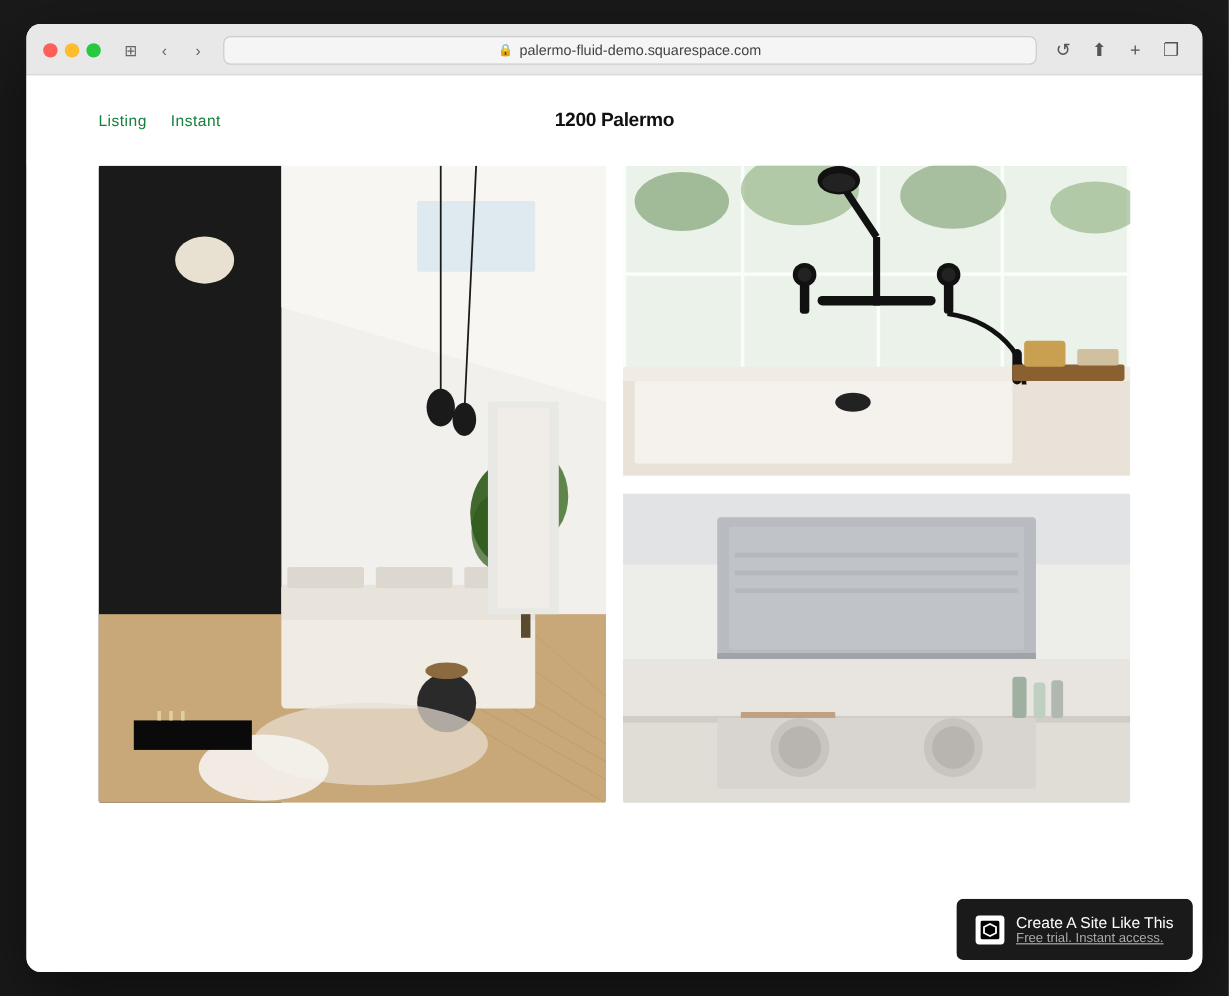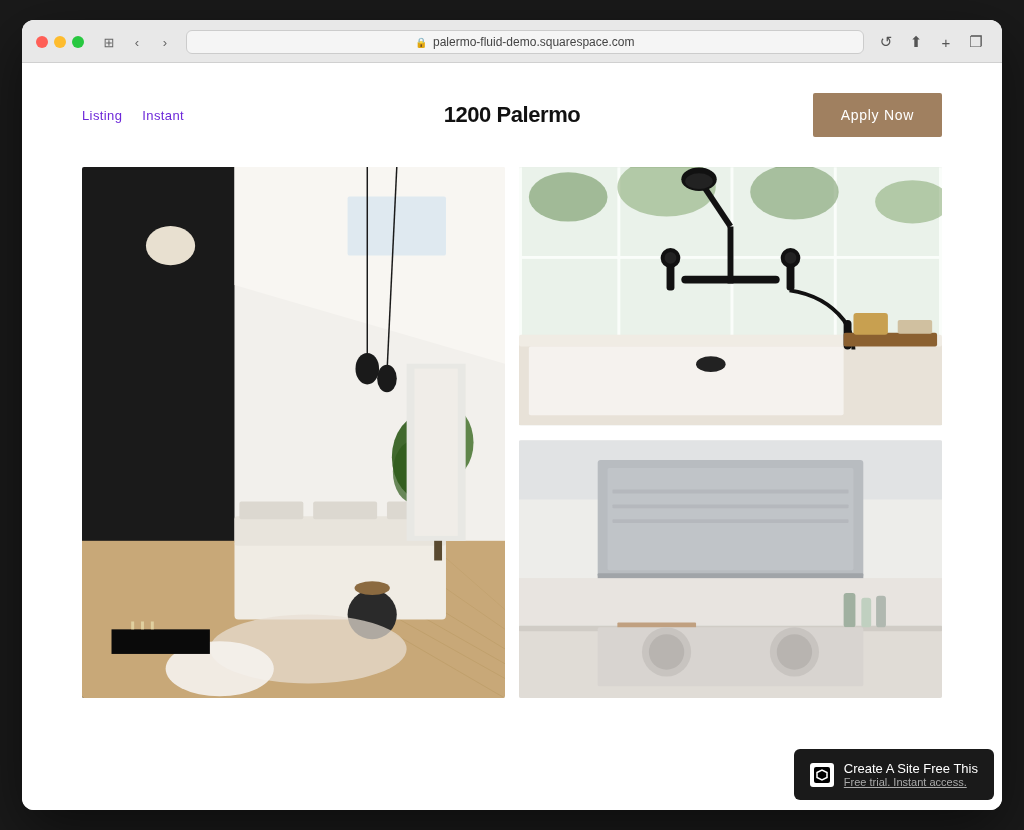--- a/index.html
+++ b/index.html
@@ -124,28 +124,28 @@
       background: #fff;
     }
 
     .site-nav {
       display: flex;
       gap: 20px;
     }
 
     .nav-link {
       font-size: 13px;
-      color: #6d28d9;
+      color: #15803d;
       text-decoration: none;
       letter-spacing: 0.03em;
       cursor: pointer;
     }
 
     .site-title {
-      font-size: 22px;
+      font-size: 16px;
       font-weight: 600;
       color: #111;
       letter-spacing: -0.02em;
       position: absolute;
       left: 50%;
       transform: translateX(-50%);
     }
 
     .apply-btn {
       background: #a08060;
@@ -252,21 +252,20 @@
   </div>
 
   <div class="page-content">
 
     <div class="site-header" style="position:relative;">
       <nav class="site-nav">
         <a class="nav-link">Listing</a>
         <a class="nav-link">Instant</a>
       </nav>
       <h1 class="site-title">1200 Palermo</h1>
-      <button class="apply-btn">Apply Now</button>
     </div>
 
     <div class="gallery-section">
 
       <div class="gallery-left gallery-img-placeholder">
         <svg viewBox="0 0 430 540" xmlns="http://www.w3.org/2000/svg" style="width:100%;height:100%;display:block;">
 
           <rect width="430" height="540" fill="#f2f0ec"></rect>
 
           <rect x="0" y="0" width="155" height="540" fill="#1a1a1a"></rect>
@@ -419,16 +418,16 @@
 </div>
 
 <div class="ss-banner">
   <div class="ss-logo">
     <svg viewBox="0 0 16 16" fill="none" xmlns="http://www.w3.org/2000/svg">
       <rect width="16" height="16" rx="2" fill="#000"></rect>
       <path d="M3 5.5L8 3L13 5.5V10.5L8 13L3 10.5V5.5Z" stroke="#fff" stroke-width="1.5" fill="none"></path>
     </svg>
   </div>
   <div>
-    <div class="ss-text-main">Create A Site Free This</div>
+    <div class="ss-text-main">Create A Site Like This</div>
     <div class="ss-text-sub">Free trial. Instant access.</div>
   </div>
 </div>
 
 </body></html>

